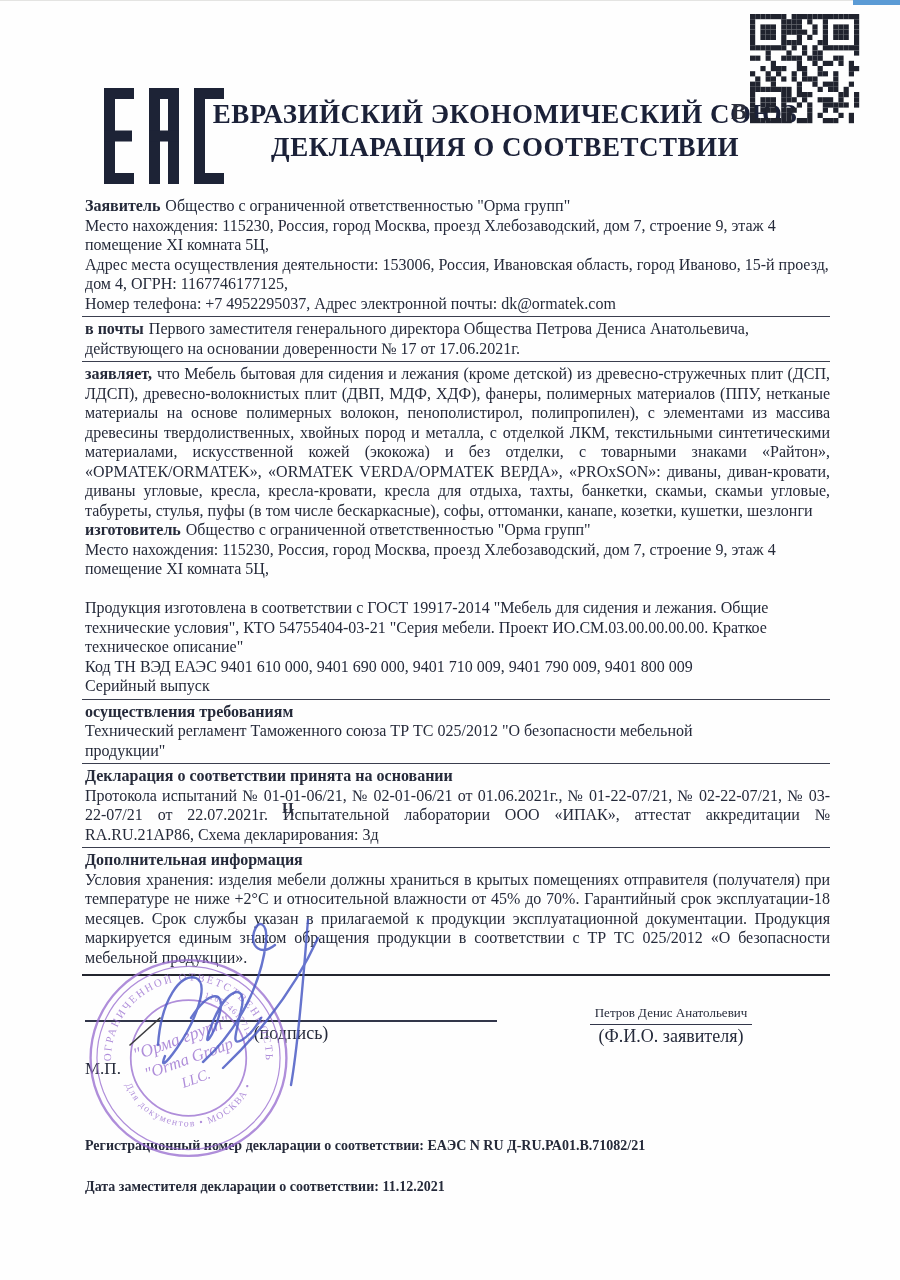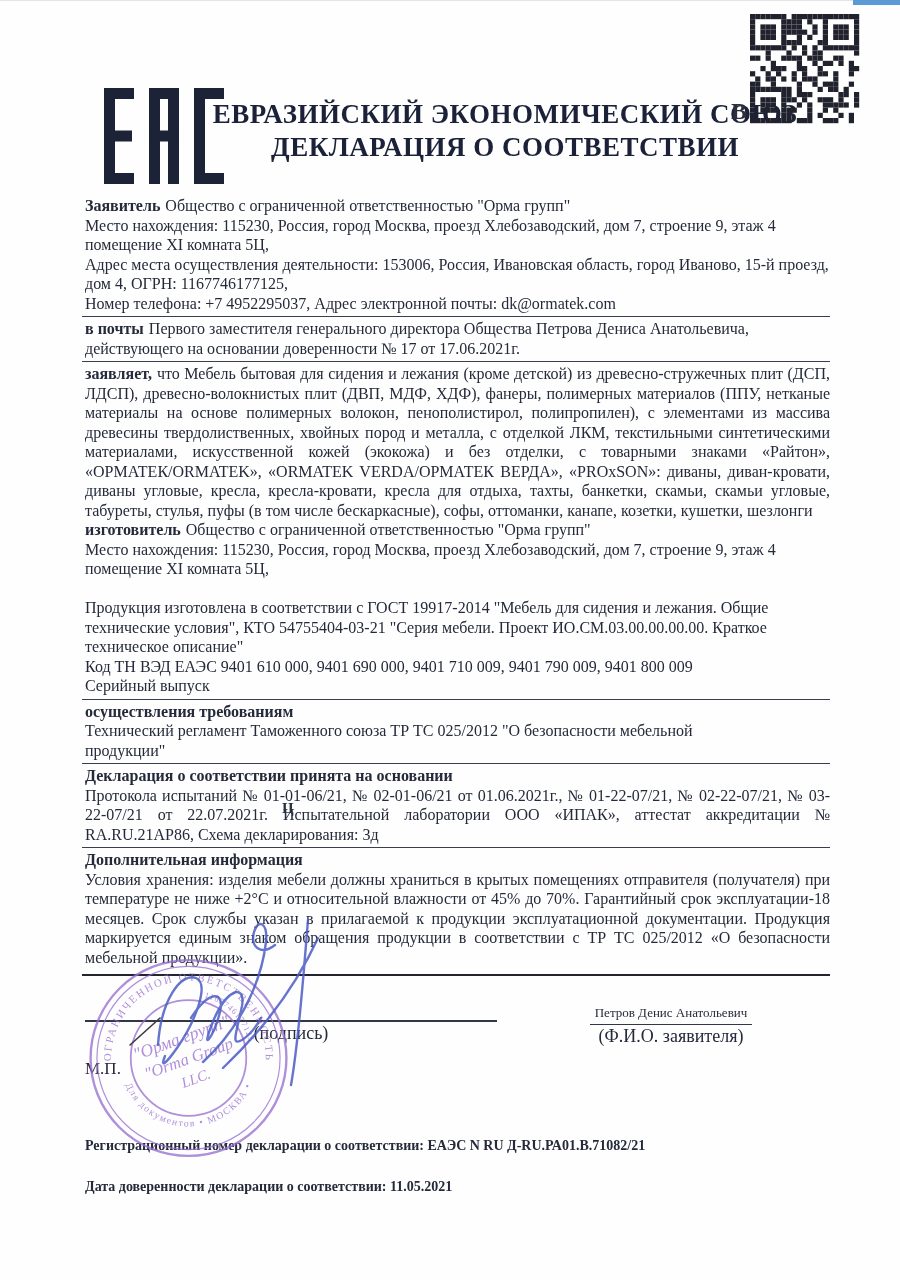--- a/index.html
+++ b/index.html
@@ -412,17 +412,17 @@
       <span class="sig-name">Петров Денис Анатольевич</span>
       <div class="sig-caption">(Ф.И.О. заявителя)</div>
     </div>
   </div>
 
   <p class="reg reg1">
     <span>Регистрационный номер декларации о соответствии:</span>
     <span>ЕАЭС N RU Д-RU.РА01.В.71082/21</span>
   </p>
   <p class="reg reg2">
-    <span>Дата доверенности декларации о соответствии:</span>
-    <span>11.05.2021</span>
+    <span>Дата заместителя декларации о соответствии:</span>
+    <span>11.12.2021</span>
   </p>
 
 </div>
 
 </body></html>

